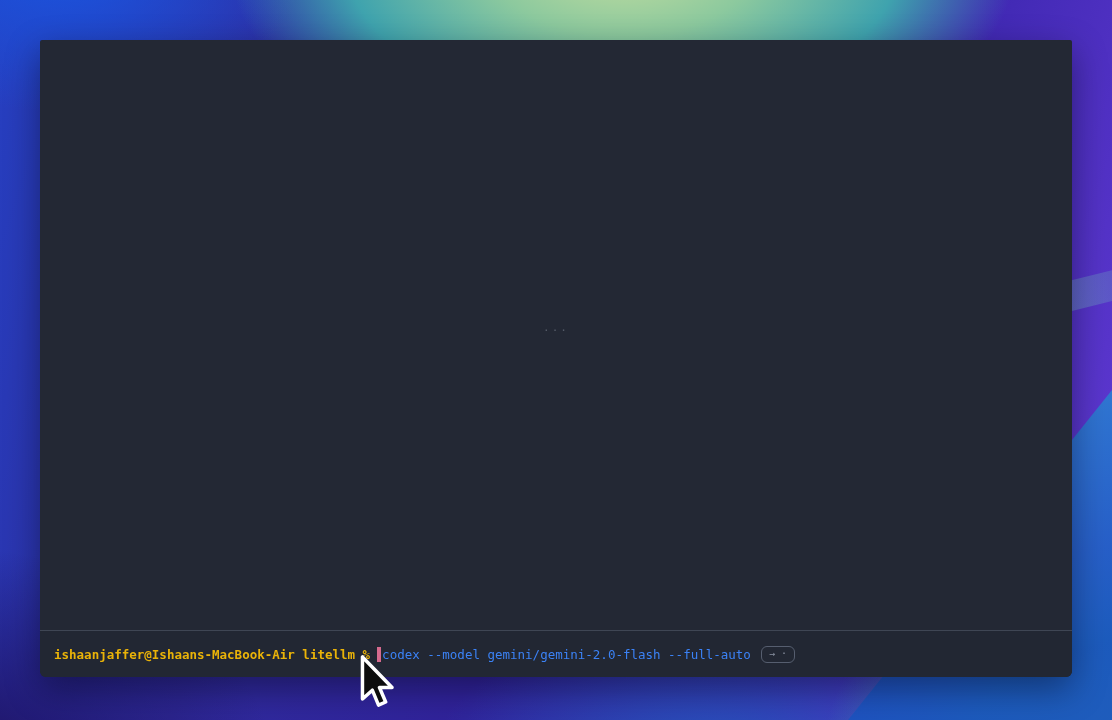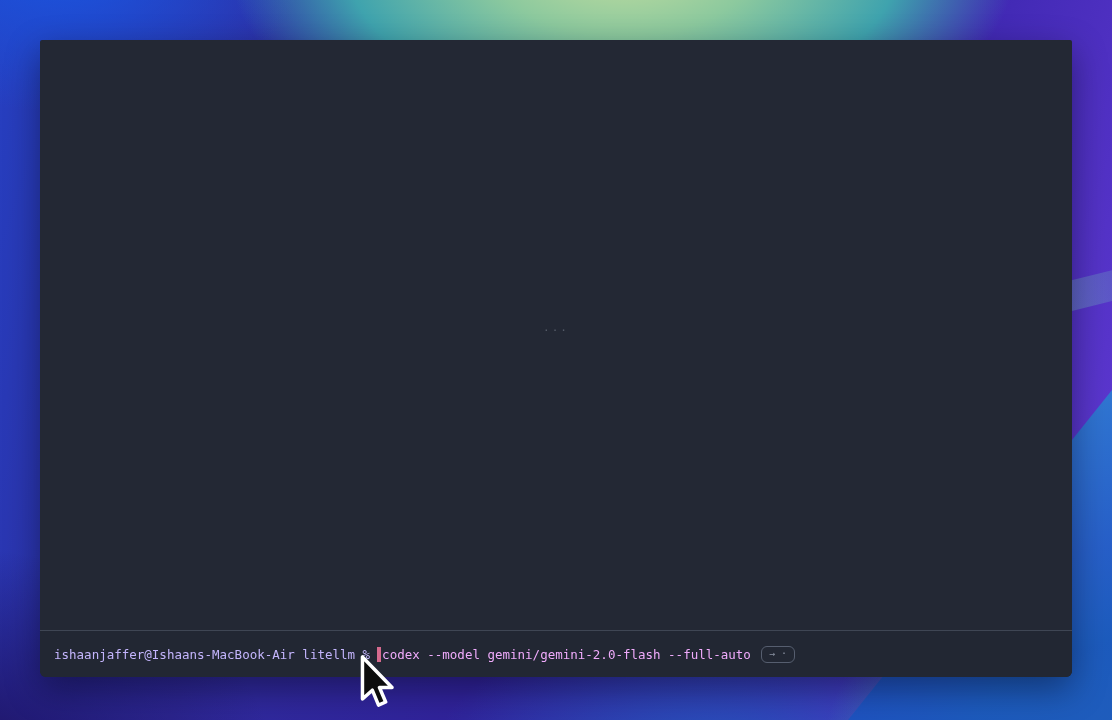--- a/index.html
+++ b/index.html
@@ -63,33 +63,33 @@
     flex: 0 0 46px;
     display: flex;
     align-items: center;
     padding: 0 14px;
     font-size: 12.5px;
     white-space: pre;
     background: #222733;
     border-radius: 0 0 6px 6px;
   }
   .prompt-strong {
-    color: #c4b5fd;
-    font-weight: normal;
+    color: #eab308;
+    font-weight: bold;
   }
   .sep { color: #e6e9f0; font-weight: bold; }
   .cursor-block {
     display: inline-block;
     width: 4px; height: 15px;
     background: #d66a8e;
     margin: 0 1px 0 7px;
     vertical-align: middle;
   }
   .suggestion {
-    color: #f0abfc;
+    color: #3b82f6;
   }
   .hint-pill {
     display: inline-block;
     margin-left: 10px;
     padding: 0px 7px 1px 7px;
     border: 1px solid #565e6f;
     border-radius: 6px;
     color: #8b93a3;
     font-size: 10px;
     line-height: 14px;

